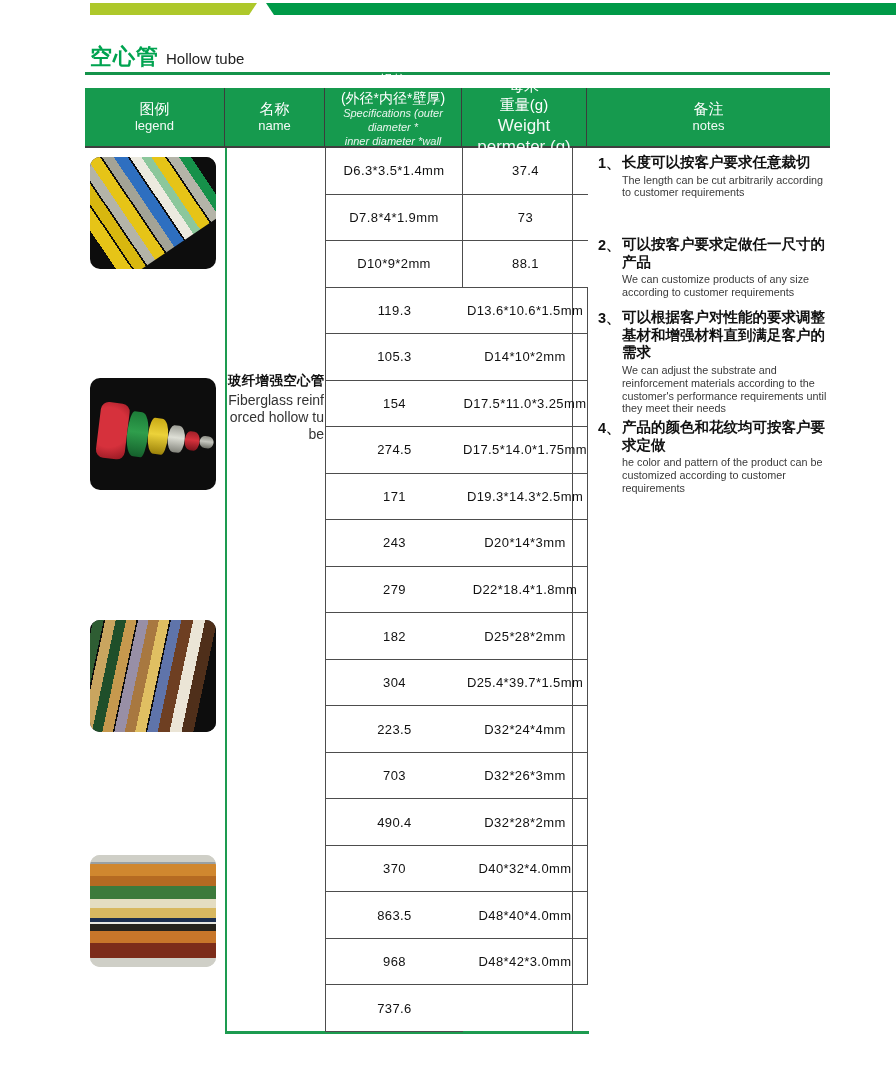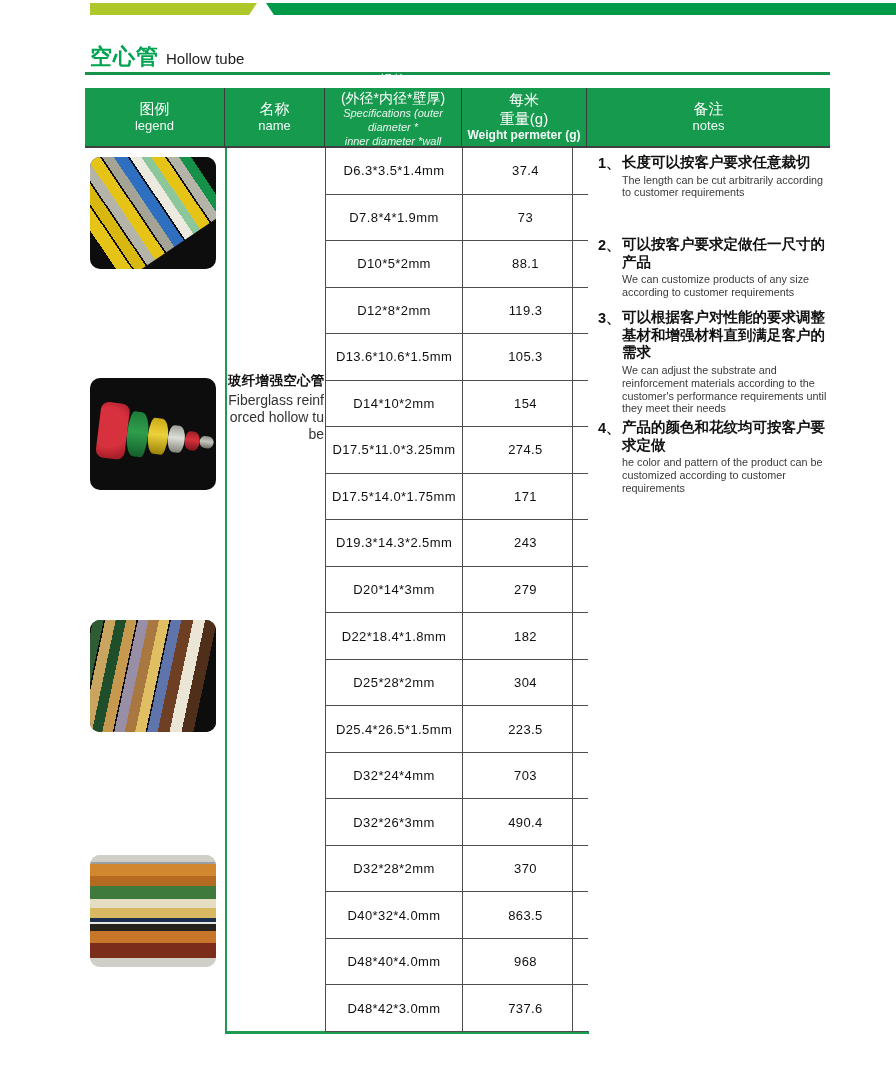--- a/index.html
+++ b/index.html
@@ -37,21 +37,21 @@
   .th:last-child { border-right:none; }
   .th-legend { width:140px; }
   .th-name   { width:100px; }
   .th-spec   { width:137px; }
   .th-weight { width:125px; }
   .th-notes  { width:243px; }
   .th .zh  { font-size:15px; }
   .th .en  { font-size:13px; opacity:.95; }
   .th-spec .zh  { font-size:14px; }
   .th-spec .en  { font-size:11px; opacity:.9;font-style:italic; }
-  .th-weight .en { font-size:12px;font-weight:bold; }
+  .th-weight .en { font-size:17px; }
 
   
   .vline-green { position:absolute; left:225px; top:148px; width:2px; height:886px; background:#1d9b50; }
   .bottom-green { position:absolute; left:225px; top:1031px; width:364px; height:3px; background:#1d9b50; }
 
   
   .name-cell { position:absolute; left:228px; top:372px; width:96px; text-align:right; }
   .name-zh { font-size:13.5px; font-weight:bold; color:#111; letter-spacing:.3px; white-space:nowrap; }
   .name-en { font-size:14px; color:#333; line-height:1.2; word-break:break-all; margin-top:2px; }
 
@@ -188,41 +188,40 @@
   <div class="name-cell">
     <div class="name-zh">玻纤增强空心管</div>
     <div class="name-en">Fiberglass reinforced hollow tube</div>
   </div>
 
   <div class="grid">
       <div class="cell spec-cell">D6.3*3.5*1.4mm</div>
       <div class="cell weight-cell">37.4</div>
       <div class="cell spec-cell">D7.8*4*1.9mm</div>
       <div class="cell weight-cell">73</div>
-      <div class="cell spec-cell">D10*5*2mm</div>
+      <div class="cell spec-cell">D10*9*2mm</div>
       <div class="cell weight-cell">88.1</div>
-      <div class="cell spec-cell">D12*8*2mm</div>
       <div class="cell weight-cell">119.3</div>
       <div class="cell spec-cell">D13.6*10.6*1.5mm</div>
       <div class="cell weight-cell">105.3</div>
       <div class="cell spec-cell">D14*10*2mm</div>
       <div class="cell weight-cell">154</div>
       <div class="cell spec-cell">D17.5*11.0*3.25mm</div>
       <div class="cell weight-cell">274.5</div>
       <div class="cell spec-cell">D17.5*14.0*1.75mm</div>
       <div class="cell weight-cell">171</div>
       <div class="cell spec-cell">D19.3*14.3*2.5mm</div>
       <div class="cell weight-cell">243</div>
       <div class="cell spec-cell">D20*14*3mm</div>
       <div class="cell weight-cell">279</div>
       <div class="cell spec-cell">D22*18.4*1.8mm</div>
       <div class="cell weight-cell">182</div>
       <div class="cell spec-cell">D25*28*2mm</div>
       <div class="cell weight-cell">304</div>
-      <div class="cell spec-cell">D25.4*26.5*1.5mm</div>
+      <div class="cell spec-cell">D25.4*39.7*1.5mm</div>
       <div class="cell weight-cell">223.5</div>
       <div class="cell spec-cell">D32*24*4mm</div>
       <div class="cell weight-cell">703</div>
       <div class="cell spec-cell">D32*26*3mm</div>
       <div class="cell weight-cell">490.4</div>
       <div class="cell spec-cell">D32*28*2mm</div>
       <div class="cell weight-cell">370</div>
       <div class="cell spec-cell">D40*32*4.0mm</div>
       <div class="cell weight-cell">863.5</div>
       <div class="cell spec-cell">D48*40*4.0mm</div>

